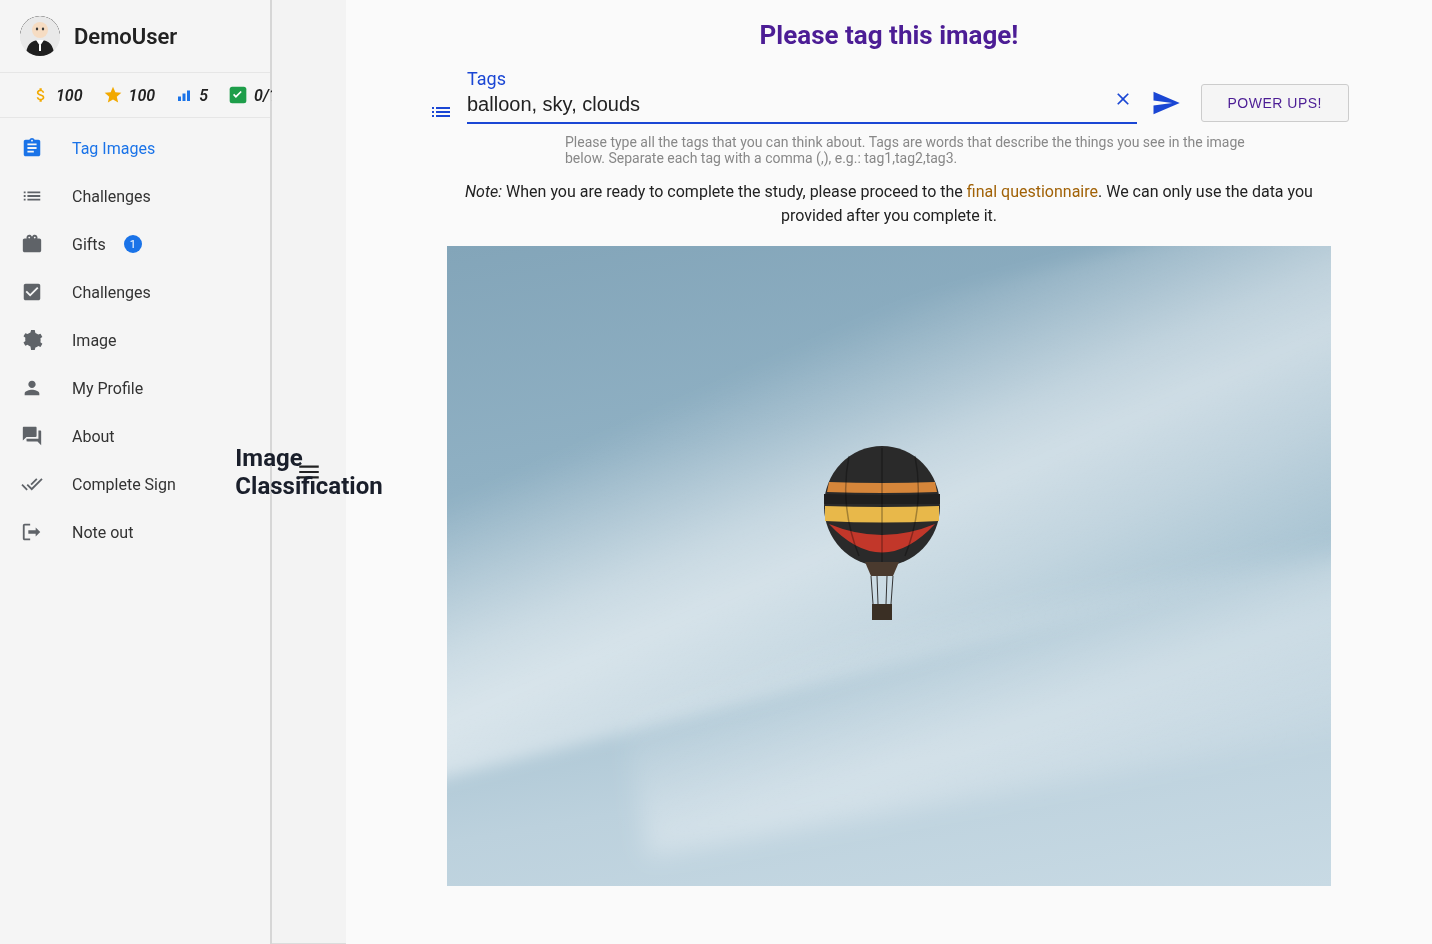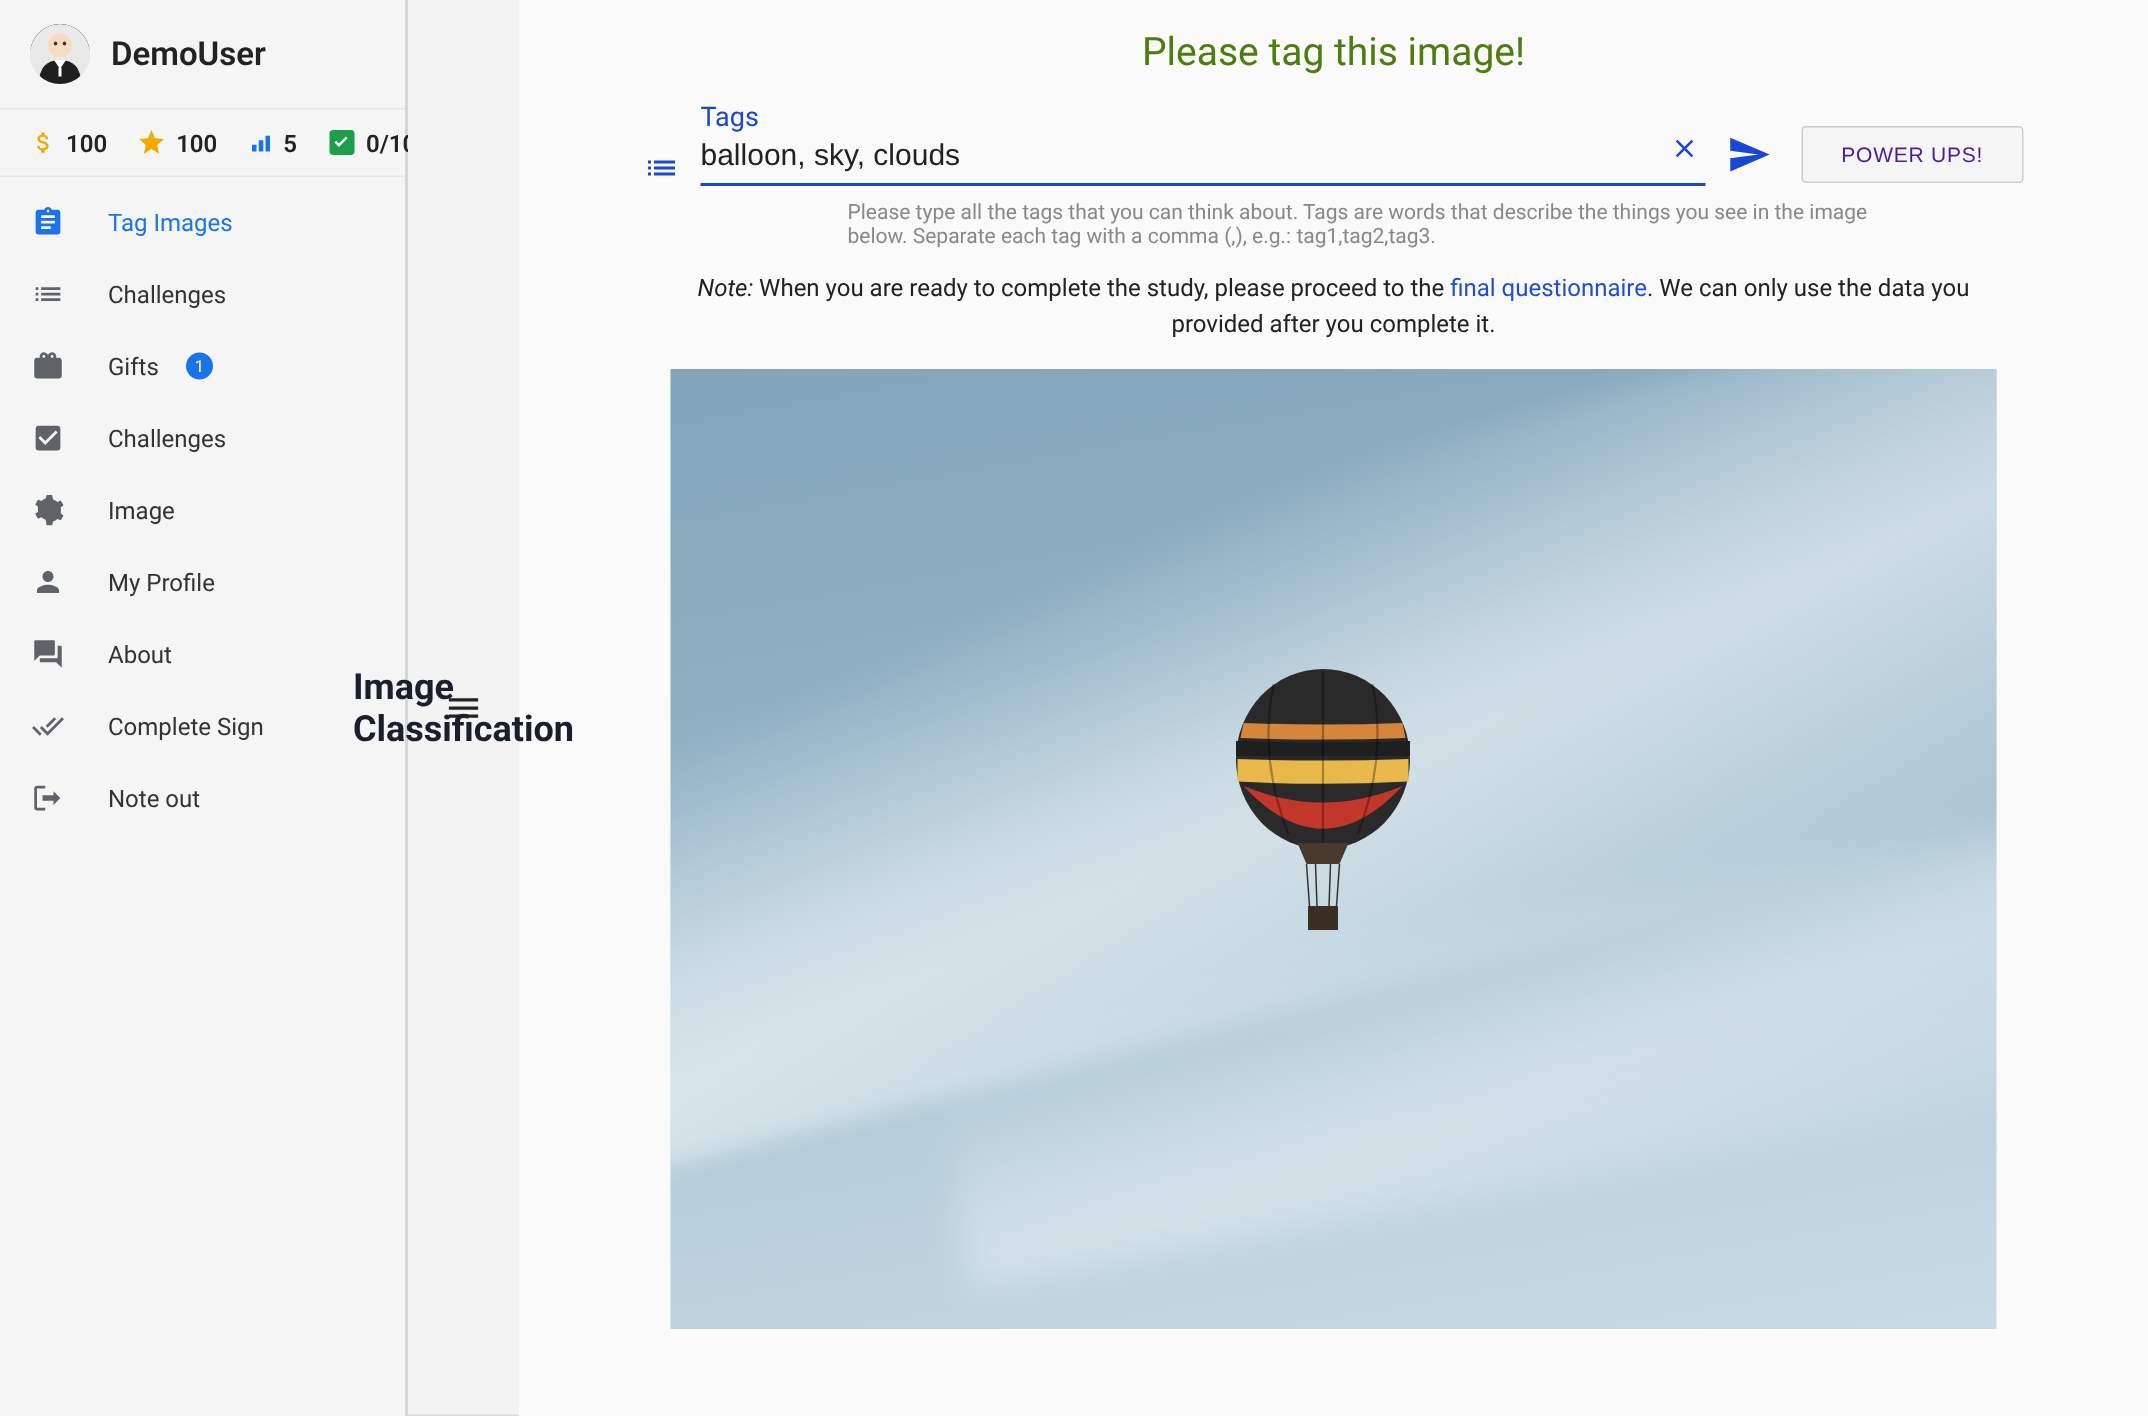--- a/index.html
+++ b/index.html
@@ -41,25 +41,26 @@
     }
     .avatar svg { width: 100%; height: 100%; }
     .username {
       font-size: 22px;
       font-weight: 600;
       color: #222;
     }
     .stats-row {
       display: flex;
       align-items: center;
-      padding: 12px 20px;
+      padding: 12px 32px;
       gap: 20px;
       border-bottom: 1px solid #e6e6e6;
       font-size: 16px;
       font-weight: 600;
+      font-style: italic;
     }
     .stat {
       display: flex;
       align-items: center;
       gap: 6px;
     }
     .icon {
       display: inline-flex;
       align-items: center;
       justify-content: center;
@@ -131,22 +132,22 @@
     .content {
       flex: 1;
       padding: 20px 50px 0 50px;
       overflow: hidden;
       display: flex;
       flex-direction: column;
       align-items: center;
     }
     .content-title {
       font-size: 26px;
-      font-weight: 400;
-      color: #4d7c0f;
+      font-weight: 700;
+      color: #4c1d95;
       margin-bottom: 18px;
     }
     .tag-row {
       display: flex;
       align-items: flex-end;
       gap: 14px;
       width: 100%;
       max-width: 920px;
       margin-bottom: 10px;
     }
@@ -208,21 +209,21 @@
     }
     .note {
       font-size: 16px;
       color: #222;
       text-align: center;
       max-width: 880px;
       margin: 6px auto 18px auto;
       line-height: 1.5;
     }
     .note em { font-style: italic; }
-    .note a { color: #1d4ed8; text-decoration: none; }
+    .note a { color: #a16207; text-decoration: none; }
     .image-box {
       width: 884px;
       height: 640px;
       background: linear-gradient(170deg, #83a5b9 0%, #8fb0c3 30%, #a6c2d1 55%, #bcd1dd 75%, #c8dae4 100%);
       position: relative;
       overflow: hidden;
     }
     .cloud-streak {
       position: absolute;
       width: 150%;

